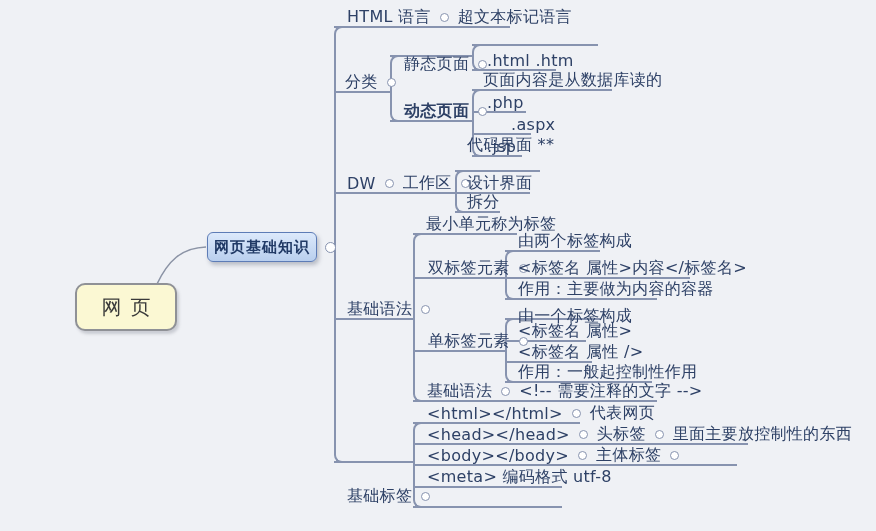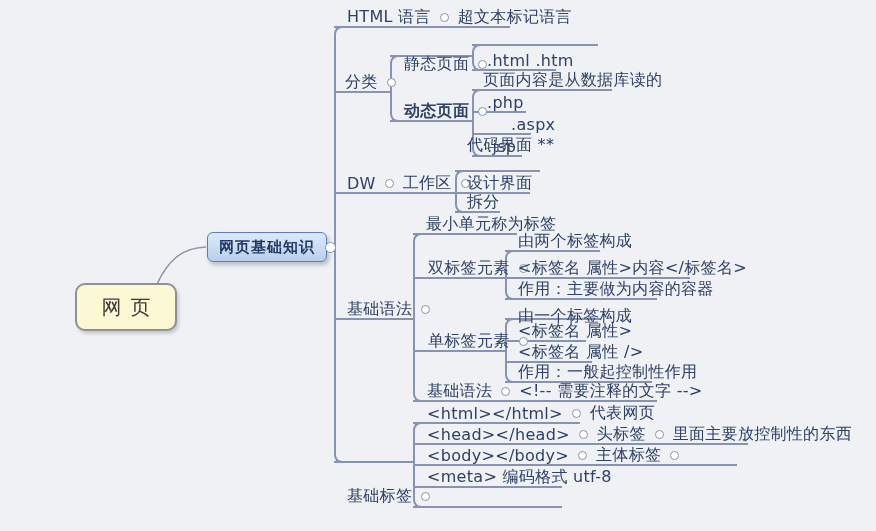--- a/index.html
+++ b/index.html
@@ -8,21 +8,21 @@
   .u{position:absolute;height:2px;background:#8793af;}
   .br{position:absolute;width:10px;box-sizing:border-box;border:2px solid #8793af;border-right:none;border-radius:8px 0 0 8px;background:transparent;}
   .row{position:absolute;display:flex;align-items:center;height:16px;white-space:nowrap;font-size:16px;color:#2e4166;letter-spacing:0.3px;}
   .h{display:inline-block;width:7px;height:7px;box-sizing:content-box;border:1px solid #8793af;background:#ffffff;border-radius:50%;margin:0 9px;flex:none;}
   .h.big{position:absolute;width:9px;height:9px;margin:0;}
   .root{position:absolute;left:75px;top:283px;width:102px;height:48px;box-sizing:border-box;
         background:#fbf8d3;border:2px solid #8f9196;border-radius:10px;
         box-shadow:2px 3px 3px rgba(90,95,110,0.25);
         display:flex;align-items:center;justify-content:center;
         font-size:20px;color:#3a3a3a;letter-spacing:9px;text-indent:9px;}
-  .mainnode{position:absolute;left:207px;top:232px;width:120px;height:30px;box-sizing:border-box;
+  .mainnode{position:absolute;left:207px;top:232px;width:110px;height:30px;box-sizing:border-box;
         background:linear-gradient(#dce9fb,#b9cfee);border:1px solid #5d7cb6;border-radius:6px;
         box-shadow:2px 3px 4px rgba(80,90,110,0.35);
         display:flex;align-items:center;justify-content:center;
         font-size:15px;font-weight:bold;color:#213a66;letter-spacing:1px;}
   svg.curve{position:absolute;left:0;top:0;pointer-events:none;}
 </style>
 </head>
 <body>
 
 <div id="canvas">

